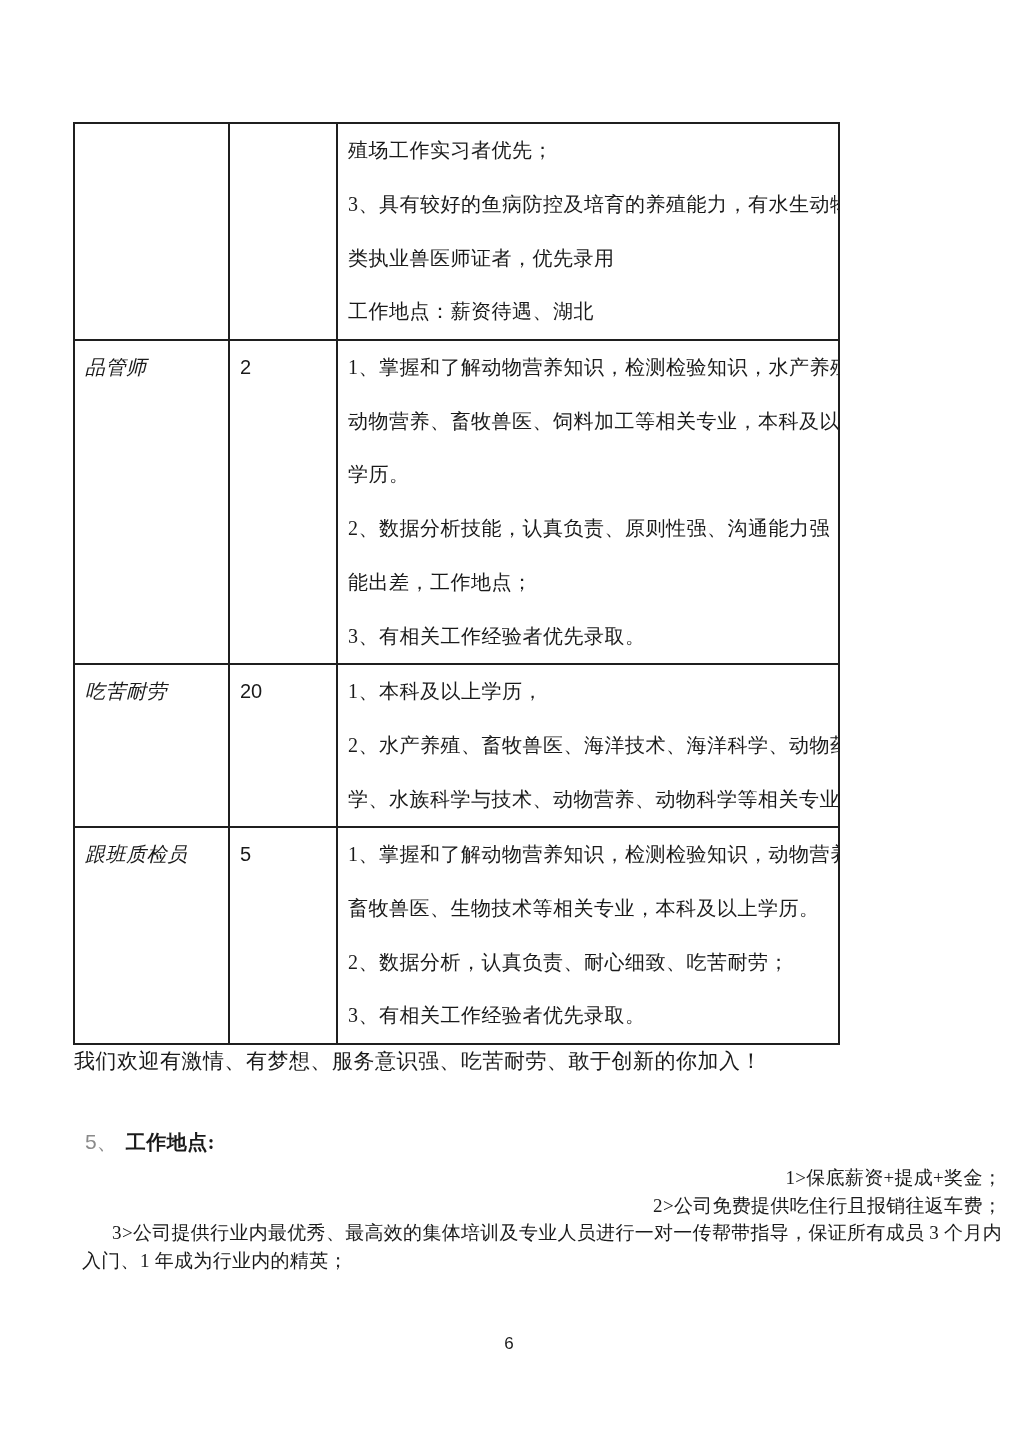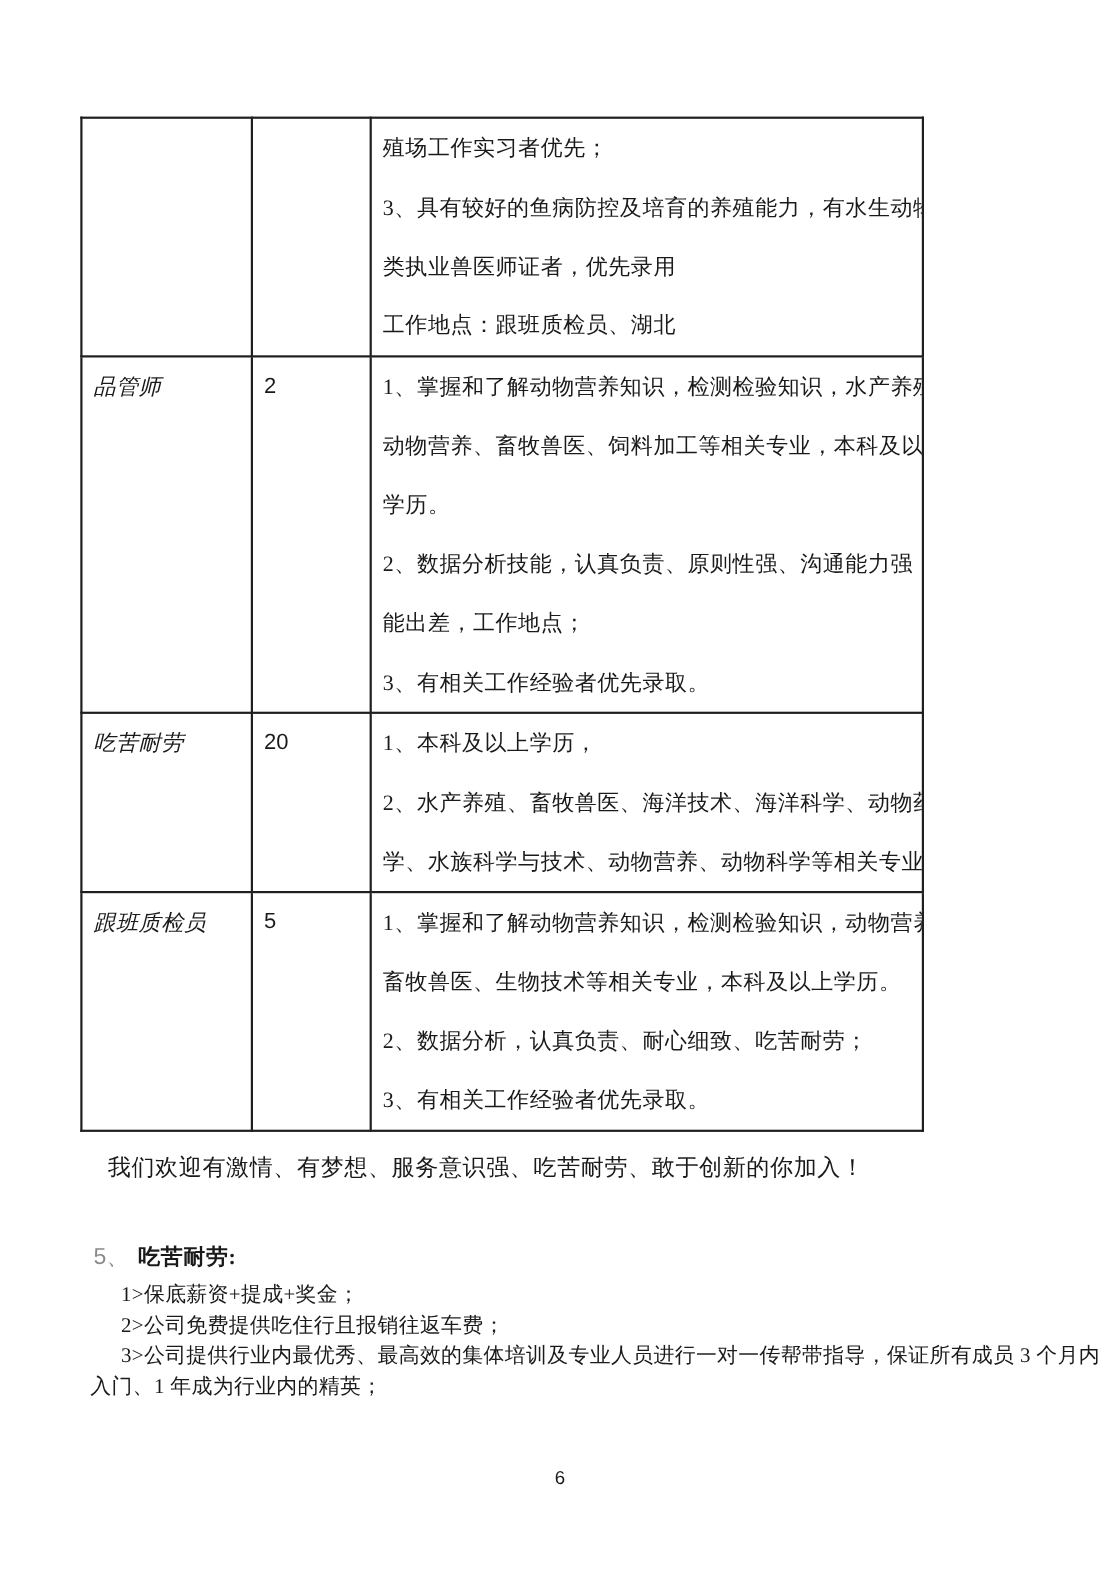--- a/index.html
+++ b/index.html
@@ -8,60 +8,60 @@
     --muted:#8a8a8a;
     --paper:#ffffff;
   }
   html,body{margin:0;padding:0;}
   body{
     width:1018px;height:1440px;position:relative;
     background:var(--paper);color:var(--text);
     font-family:"Liberation Serif","DejaVu Serif",serif;
     overflow:hidden;
   }
-  .table-wrap{position:absolute;left:73px;top:106px;}
+  .table-wrap{position:absolute;left:73px;top:122px;}
   table.recruit{border-collapse:collapse;table-layout:fixed;width:729px;}
   table.recruit td{
     border:2px solid var(--border);
     vertical-align:top;
     padding:0 0 0 10px;
     overflow:hidden;
   }
   td.col-pos{width:143px;font-style:italic;}
   td.col-cnt{width:96px;}
   td.col-req{width:490px;}
   .cell-line{
     height:53.7px;display:flex;align-items:center;
     white-space:nowrap;font-size:20px;letter-spacing:0.5px;
   }
   .cnt-line{
     height:53.7px;display:flex;align-items:center;
     font-family:"Liberation Sans","DejaVu Sans",sans-serif;
     font-size:20px;
   }
   .welcome{
-    position:absolute;left:98px;top:1034px;height:53px;
+    position:absolute;left:74px;top:1034px;height:53px;
     display:flex;align-items:center;white-space:nowrap;
     font-size:21px;letter-spacing:0.5px;
   }
   .salary-heading{
     position:absolute;left:85px;top:1128px;height:28px;
     display:flex;align-items:center;white-space:nowrap;font-size:20px;
   }
   .salary-heading .num{
     color:var(--muted);
     font-family:"Liberation Sans","DejaVu Sans",sans-serif;
     margin-right:8px;font-size:21px;
   }
   .salary-heading .ttl{font-weight:bold;letter-spacing:0.5px;}
   .salary-lines{position:absolute;left:82px;top:1164px;width:920px;}
   .salary-line{
     line-height:27.5px;font-size:19px;white-space:nowrap;letter-spacing:0.3px;
   }
-  .salary-line.indent{padding-left:28px;}
+  .salary-line.indent{padding-left:28px;text-align:right;}
   .page-number{
     position:absolute;left:0;top:1334px;width:100%;text-align:center;
     font-family:"Liberation Sans","DejaVu Sans",sans-serif;
     font-size:17px;
   }
 </style>
 </head>
 <body>
 
 <div class="table-wrap">
@@ -76,21 +76,21 @@
             <div class="cnt-line"></div>
           </td>
           <td class="col-req">
 
               <div class="cell-line">殖场工作实习者优先；</div>
 
               <div class="cell-line">3、具有较好的鱼病防控及培育的养殖能力，有水生动物</div>
 
               <div class="cell-line">类执业兽医师证者，优先录用</div>
 
-              <div class="cell-line">工作地点：跟班质检员、湖北</div>
+              <div class="cell-line">工作地点：薪资待遇、湖北</div>
             </td>
         </tr>
 
         <tr>
           <td class="col-pos">
             <div class="cell-line">品管师</div>
           </td>
           <td class="col-cnt">
             <div class="cnt-line">2</div>
           </td>
@@ -146,21 +146,21 @@
             </td>
         </tr>
       </tbody>
   </table>
 </div>
 
 <div class="welcome">我们欢迎有激情、有梦想、服务意识强、吃苦耐劳、敢于创新的你加入！</div>
 
 <div class="salary-heading">
   <span class="num">5、</span>
-  <span class="ttl">吃苦耐劳:</span>
+  <span class="ttl">工作地点:</span>
 </div>
 
 <div class="salary-lines">
 
     <div class="salary-line indent">1&gt;保底薪资+提成+奖金；</div>
 
     <div class="salary-line indent">2&gt;公司免费提供吃住行且报销往返车费；</div>
 
     <div class="salary-line indent">3&gt;公司提供行业内最优秀、最高效的集体培训及专业人员进行一对一传帮带指导，保证所有成员 3 个月内</div>
 

